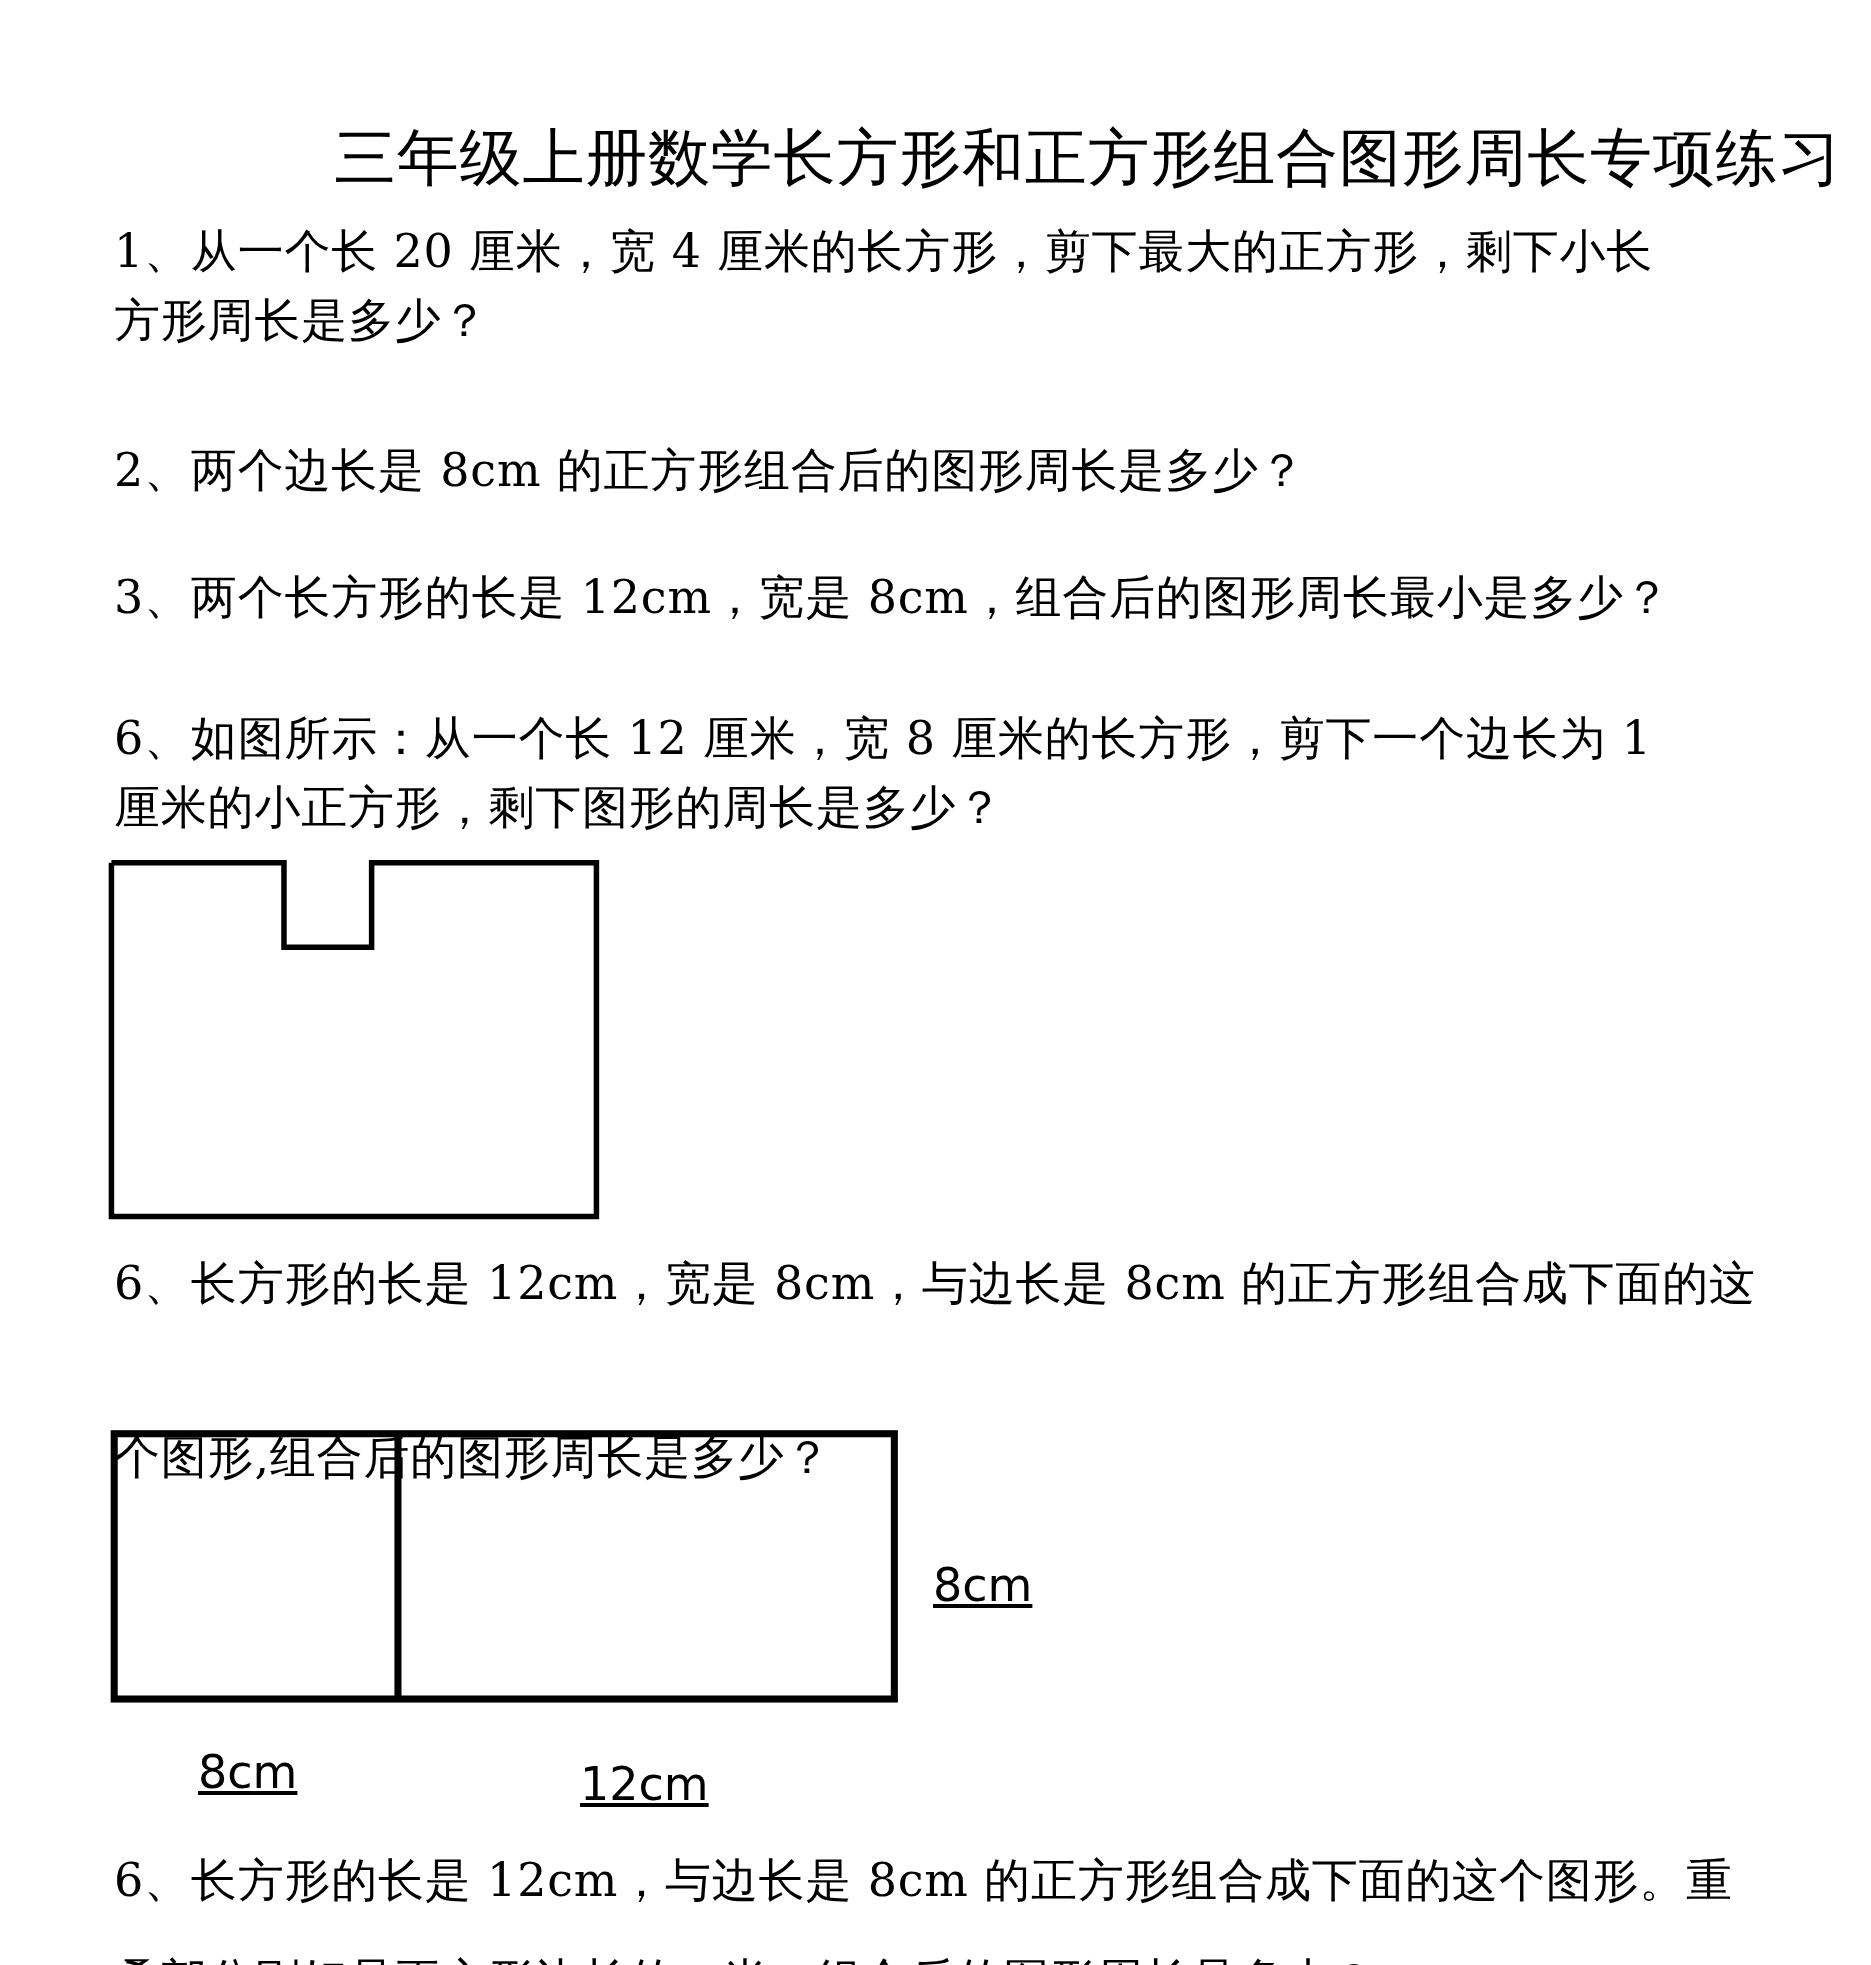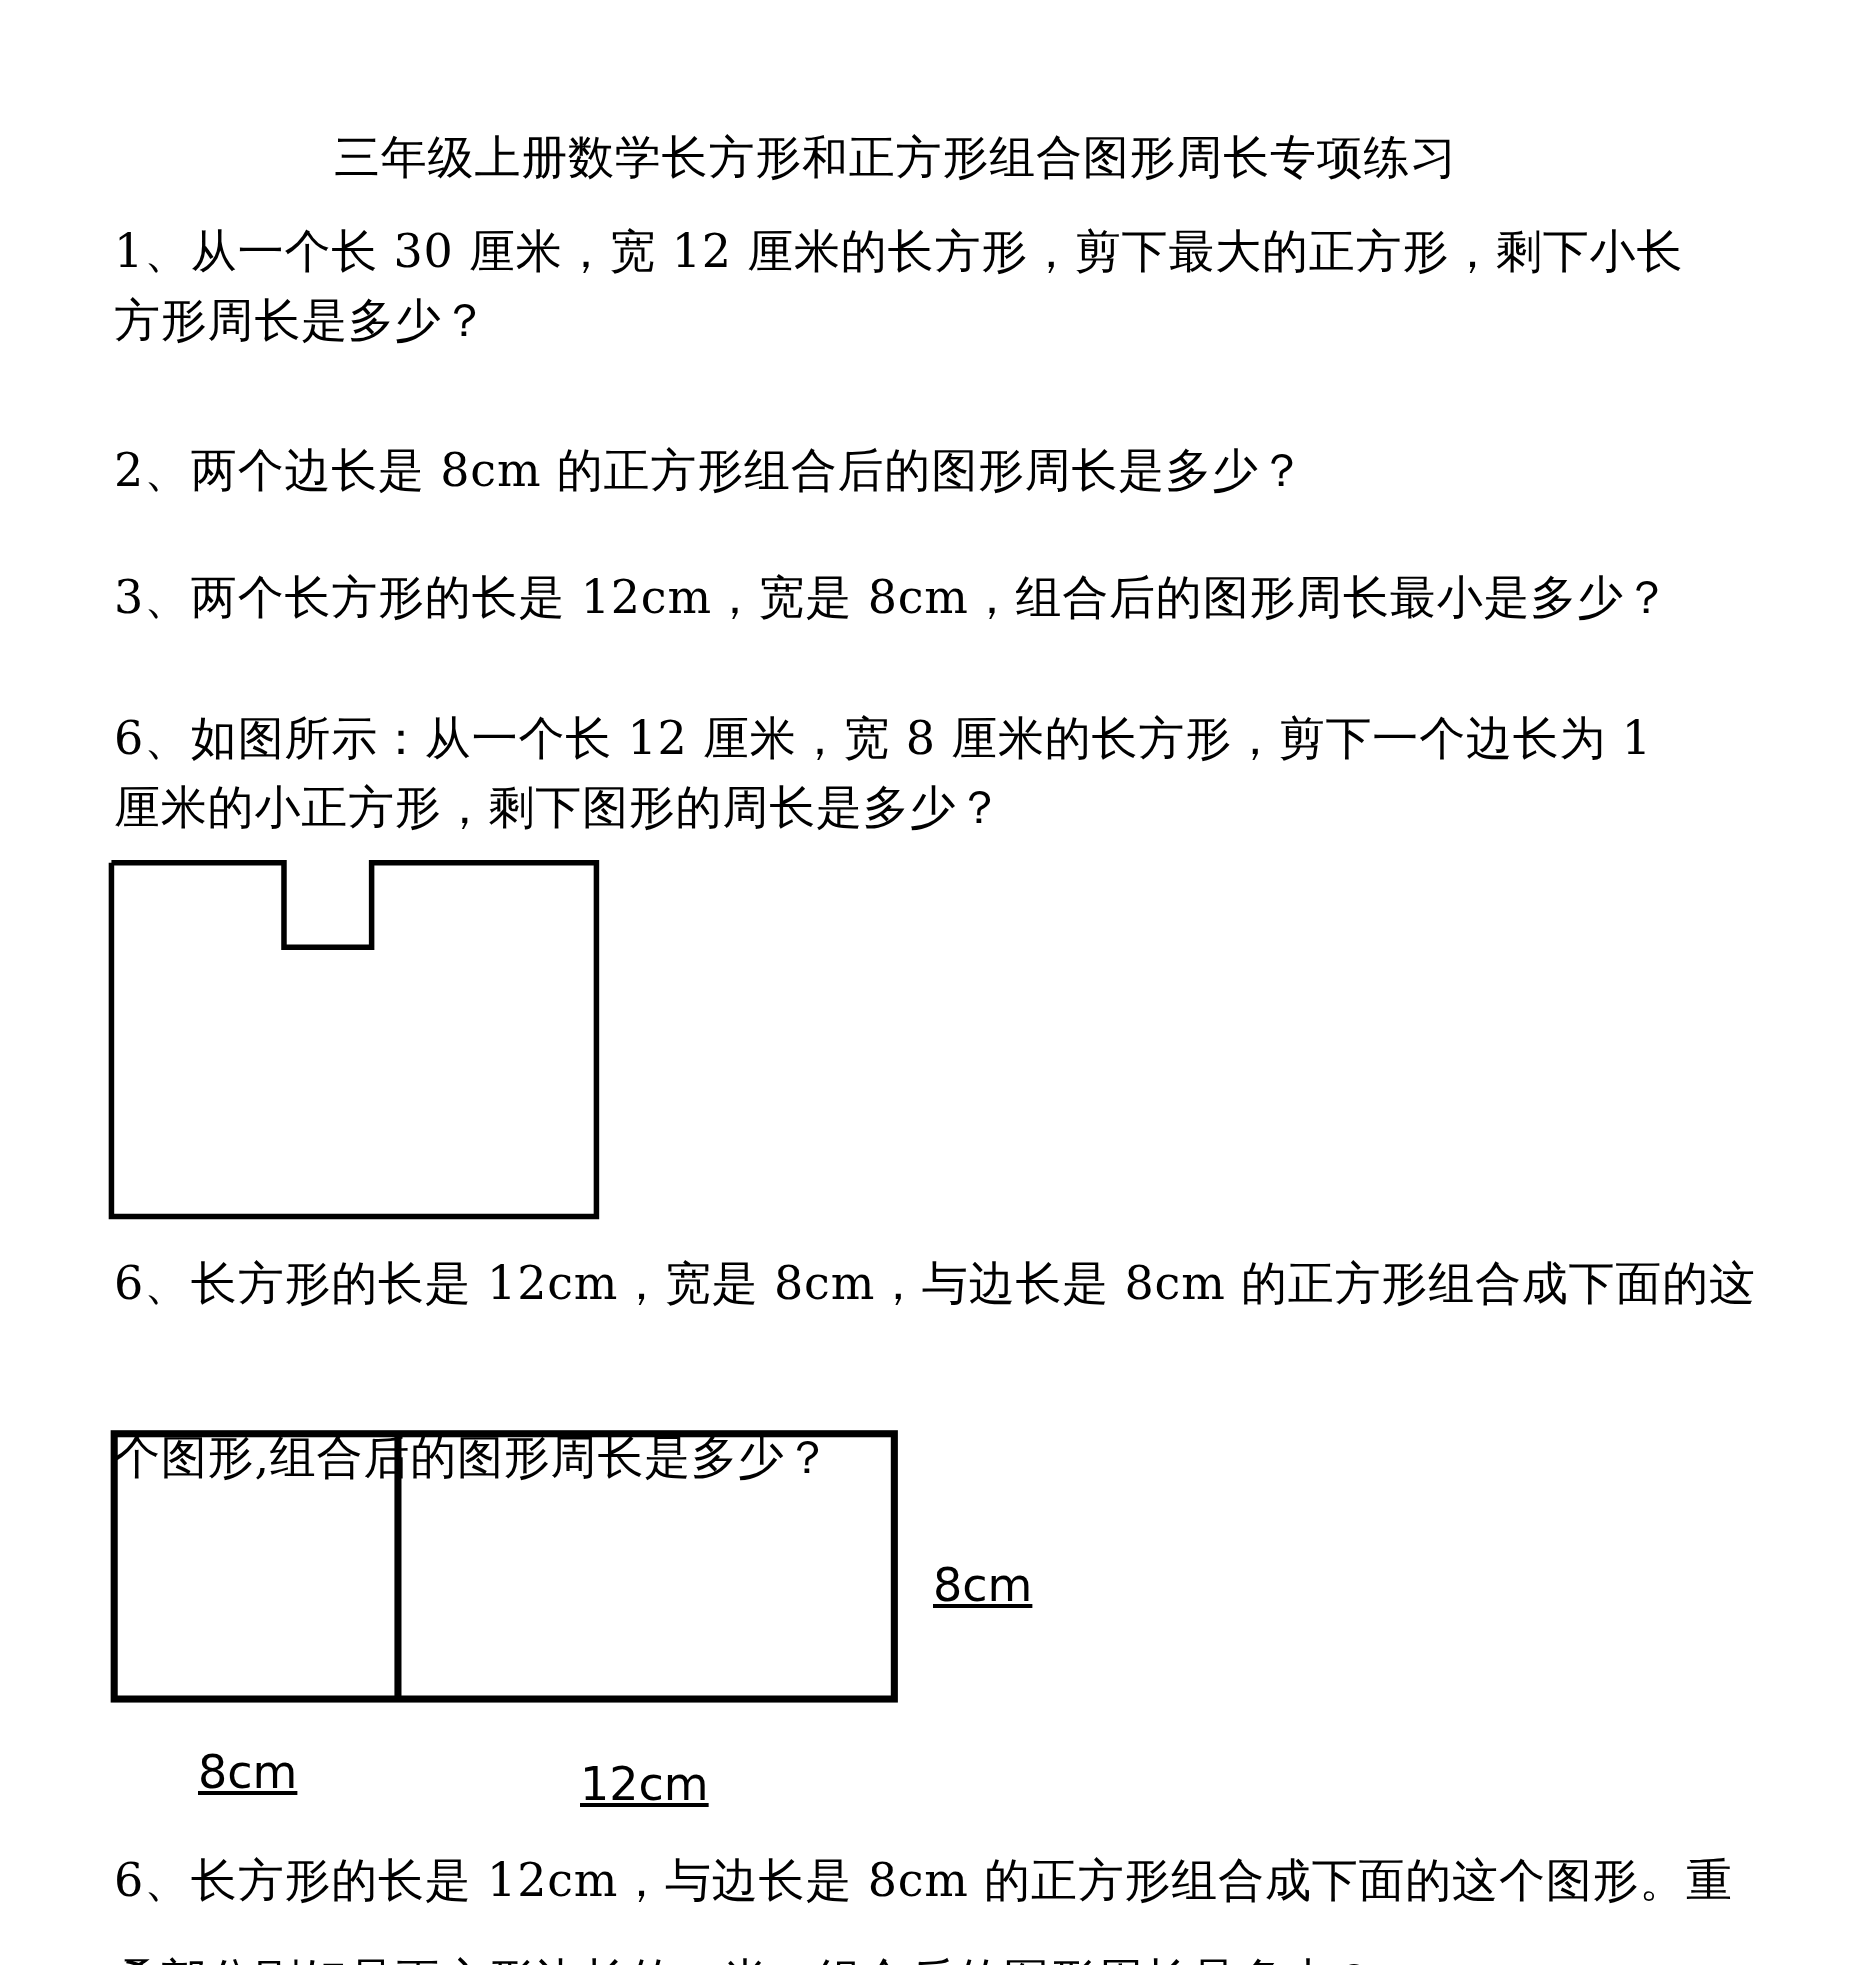--- a/index.html
+++ b/index.html
@@ -1,28 +1,28 @@
 <!DOCTYPE html>
 <html style="font-size:6.3px"><head>
 <meta charset="utf-8">
 <style>
   html,body{margin:0;padding:0;background:#fff;}
   body{width:1872px;height:2647px;position:relative;overflow:hidden;font-family:"DejaVu Serif","Liberation Serif",serif;color:#000;}
   .t{position:absolute;font-size:46px;line-height:51px;white-space:nowrap;letter-spacing:0.8px;}
-  .title{left:334px;top:132px;font-size:46px;}
+  .title{left:334px;top:132px;font-size:62px;}
   .q{left:114px;}
   .lbl{position:absolute;font-family:"DejaVu Sans","Liberation Sans",sans-serif;font-size:46px;line-height:51px;text-decoration:underline;}
   svg{position:absolute;left:0;top:0;}
 </style>
 </head>
 <body>
 
 <div class="t title">三年级上册数学长方形和正方形组合图形周长专项练习</div>
 
-<div class="t q" style="top:226px">1、从一个长 30 厘米，宽 12 厘米的长方形，剪下最大的正方形，剩下小长</div>
+<div class="t q" style="top:226px">1、从一个长 20 厘米，宽 4 厘米的长方形，剪下最大的正方形，剩下小长</div>
 <div class="t q" style="top:295px">方形周长是多少？</div>
 
 <div class="t q" style="top:445px">2、两个边长是 8cm 的正方形组合后的图形周长是多少？</div>
 
 <div class="t q" style="top:572px">3、两个长方形的长是 12cm，宽是 8cm，组合后的图形周长最小是多少？</div>
 
 <div class="t q" style="top:713px">6、如图所示：从一个长 12 厘米，宽 8 厘米的长方形，剪下一个边长为 1</div>
 <div class="t q" style="top:782px">厘米的小正方形，剩下图形的周长是多少？</div>
 
 <div class="t q" style="top:1258px">6、长方形的长是 12cm，宽是 8cm，与边长是 8cm 的正方形组合成下面的这</div>

